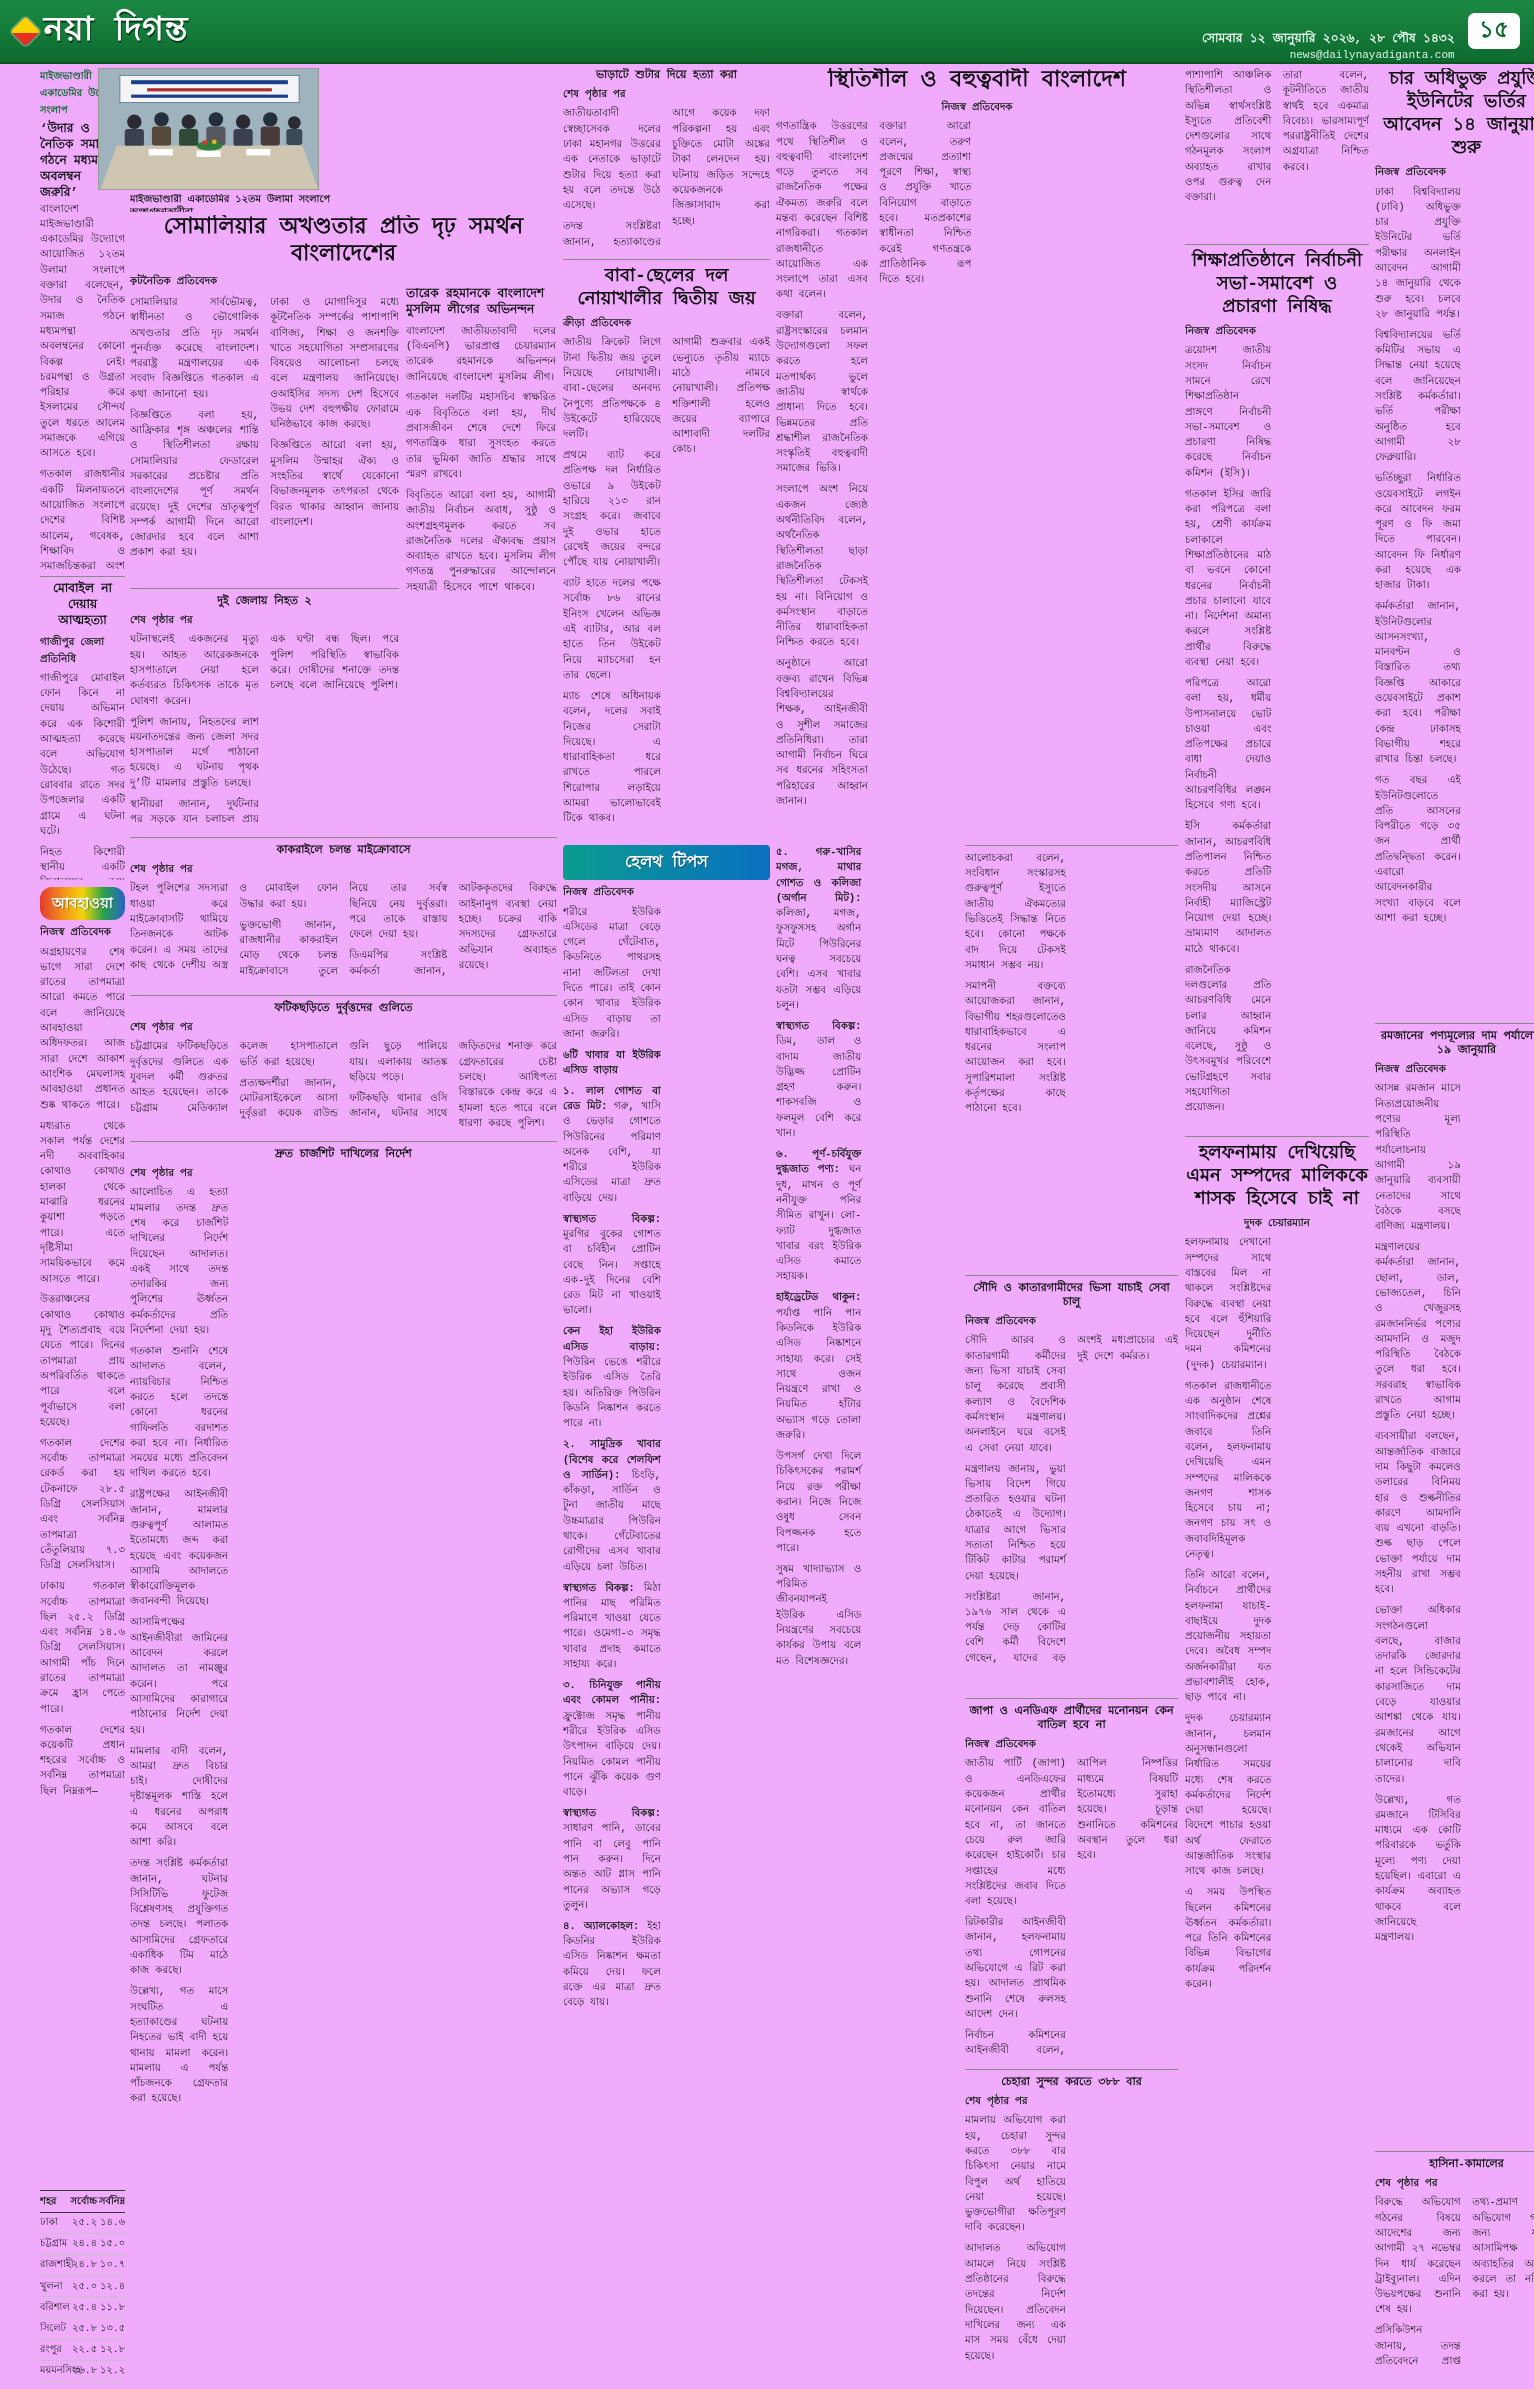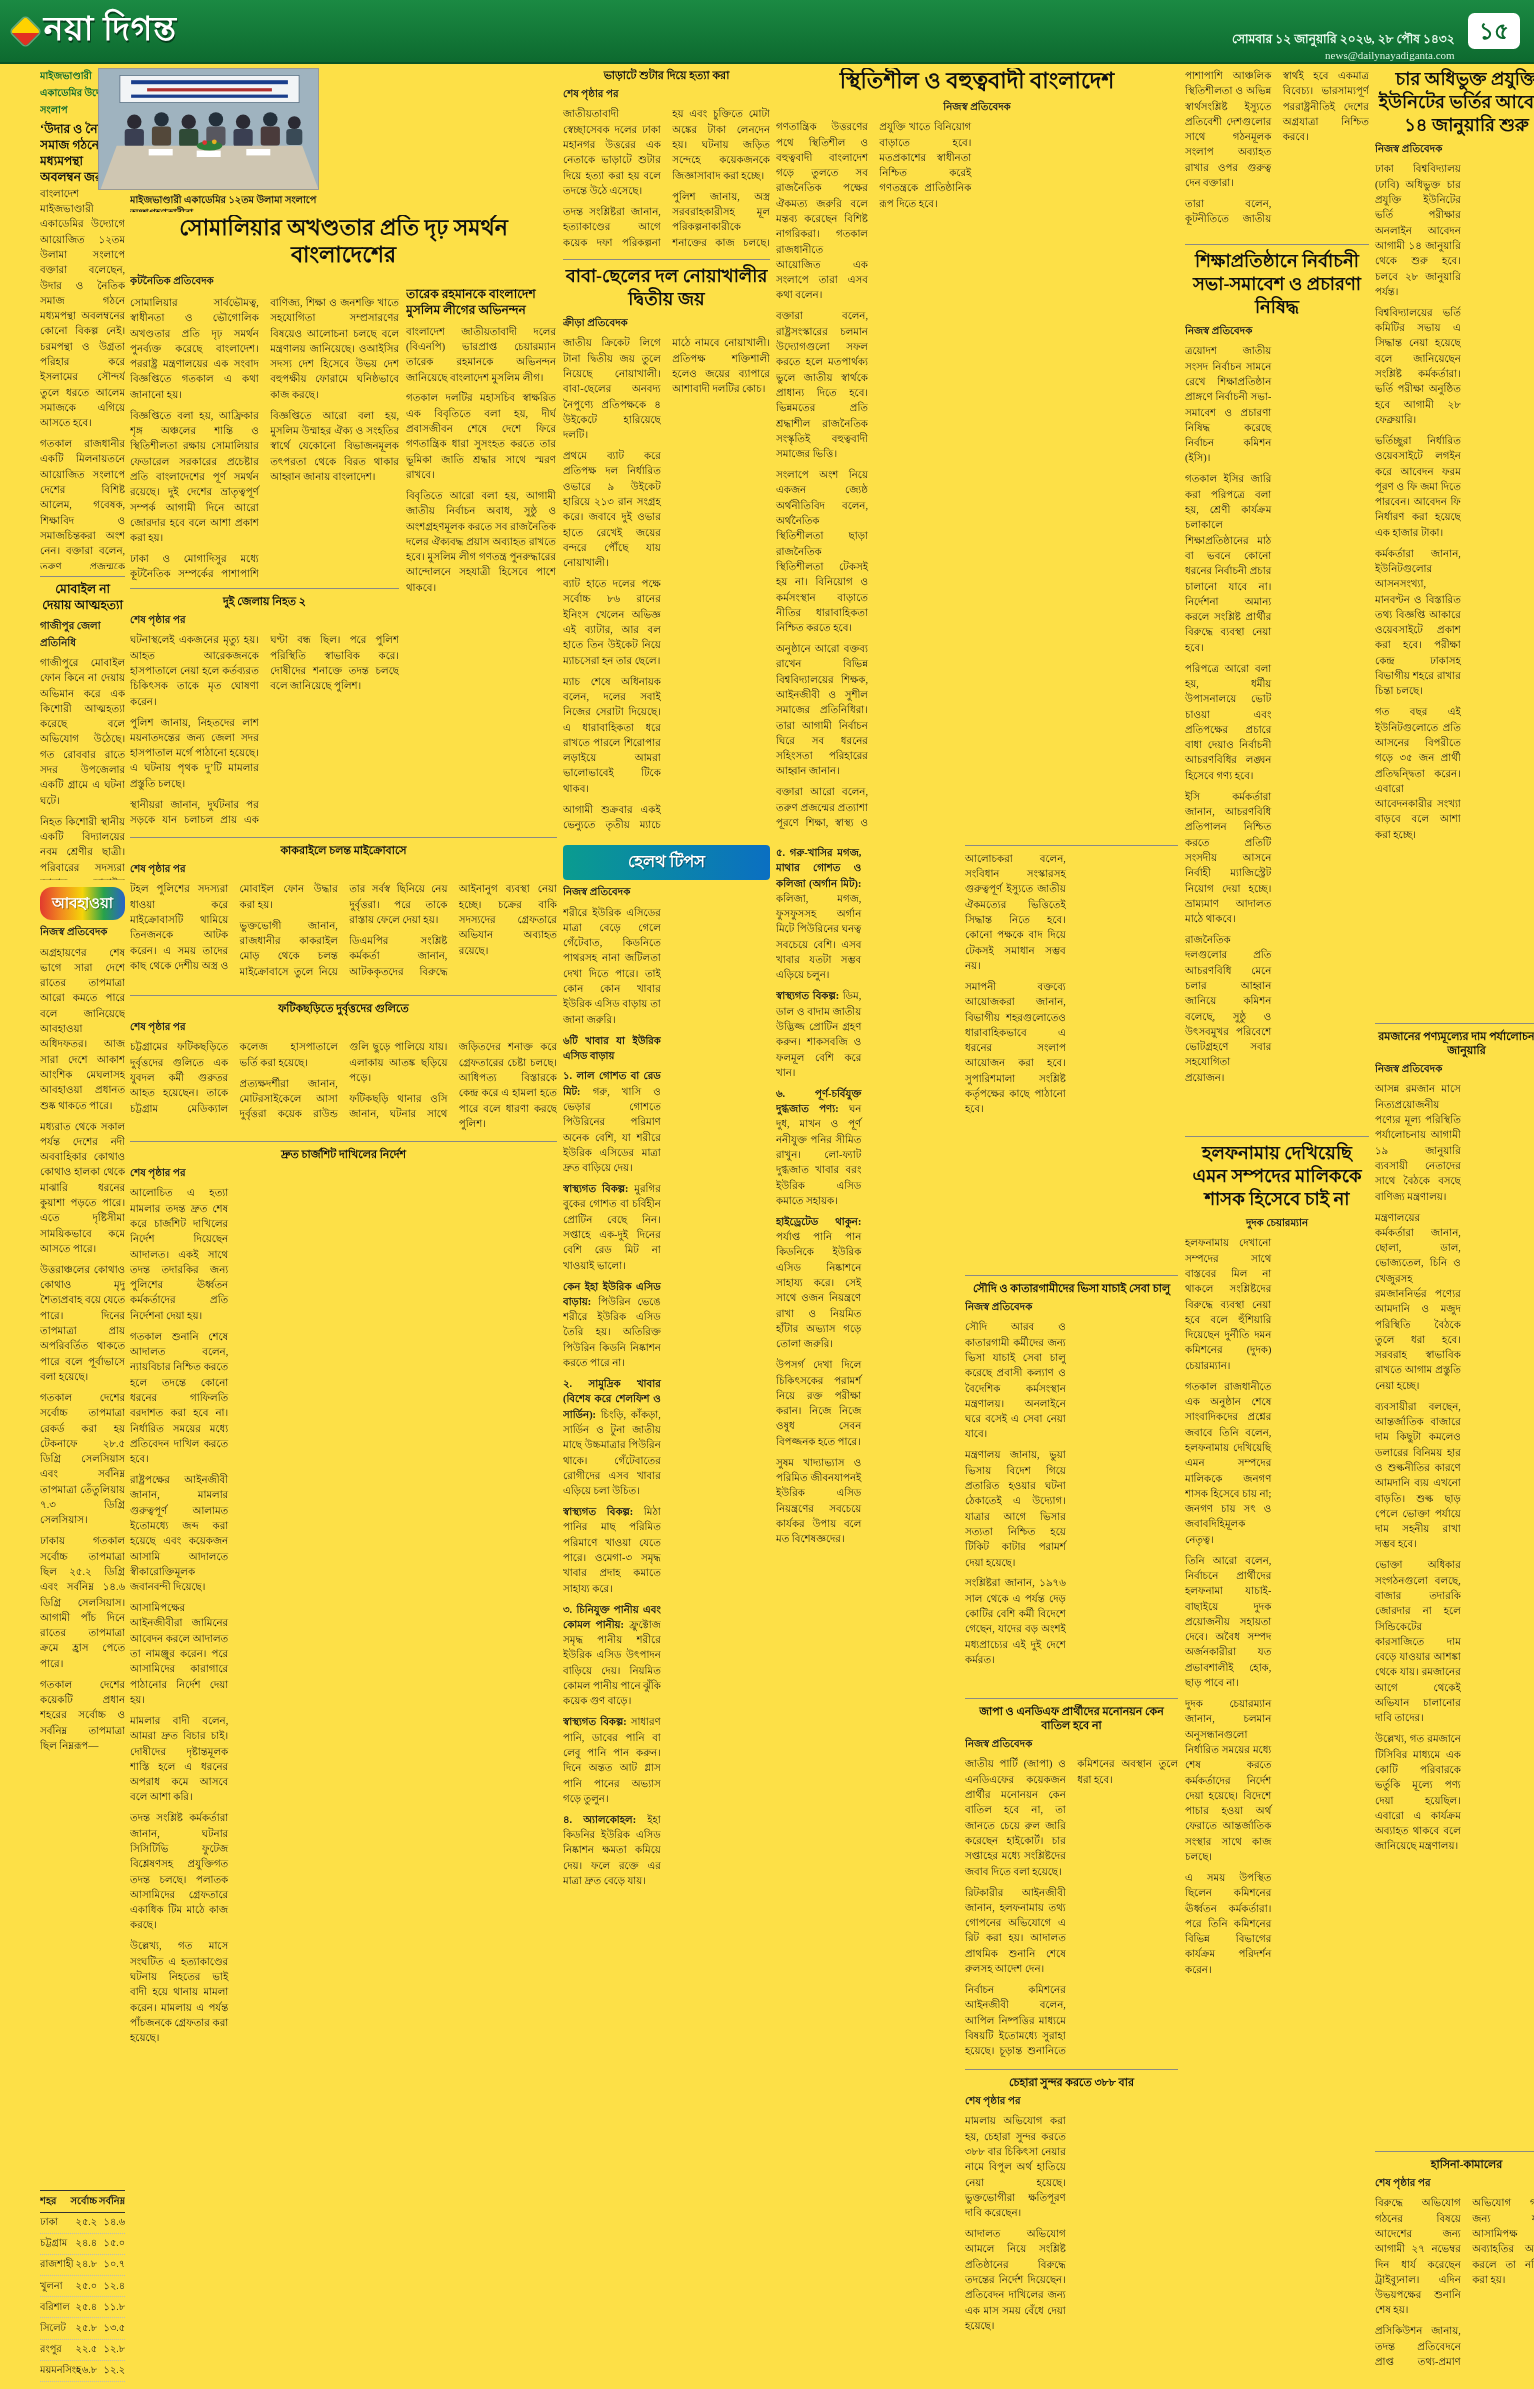--- a/index.html
+++ b/index.html
@@ -1,17 +1,17 @@
 <!DOCTYPE html>
 <html lang="bn" style="font-size:13px"><head>
 <meta charset="utf-8">
 <style>
   html,body{margin:0;padding:0;background:#d8d8d2;}
-  .page{position:relative;width:1535px;height:2389px;margin:0 auto;background:#fde047;
-        font-family:Liberation Serif, serif;color:#1b1b1b;overflow:hidden;}
+  .page{position:relative;width:1535px;height:2389px;margin:0 auto;background:#f0abfc;
+        font-family:Liberation Mono, monospace;color:#1b1b1b;overflow:hidden;}
   
   .masthead{position:absolute;left:0;top:0;width:1535px;height:64px;
             background:linear-gradient(#1b8a43,#0d6a2f);display:flex;align-items:center;
             padding:0 14.7px;box-sizing:border-box;border-bottom:2.4px solid #0a5424;}
   .logo-wrap{display:flex;align-items:center;gap:8.1px;}
   .logo-mark{width:21px;height:21px;background:linear-gradient(135deg,#ffd200 55%,#e33022 55%);
              transform:rotate(45deg);border-radius:3.3px;box-shadow:0 0 0 1.6px #ffffff55;}
   .logo-text{color:#fff;font-size:33px;font-weight:bold;letter-spacing:0.8px;
              text-shadow:0.8px 1.6px 0 #063d1c;}
   .mast-right{margin-left:auto;display:flex;align-items:center;gap:13px;}

